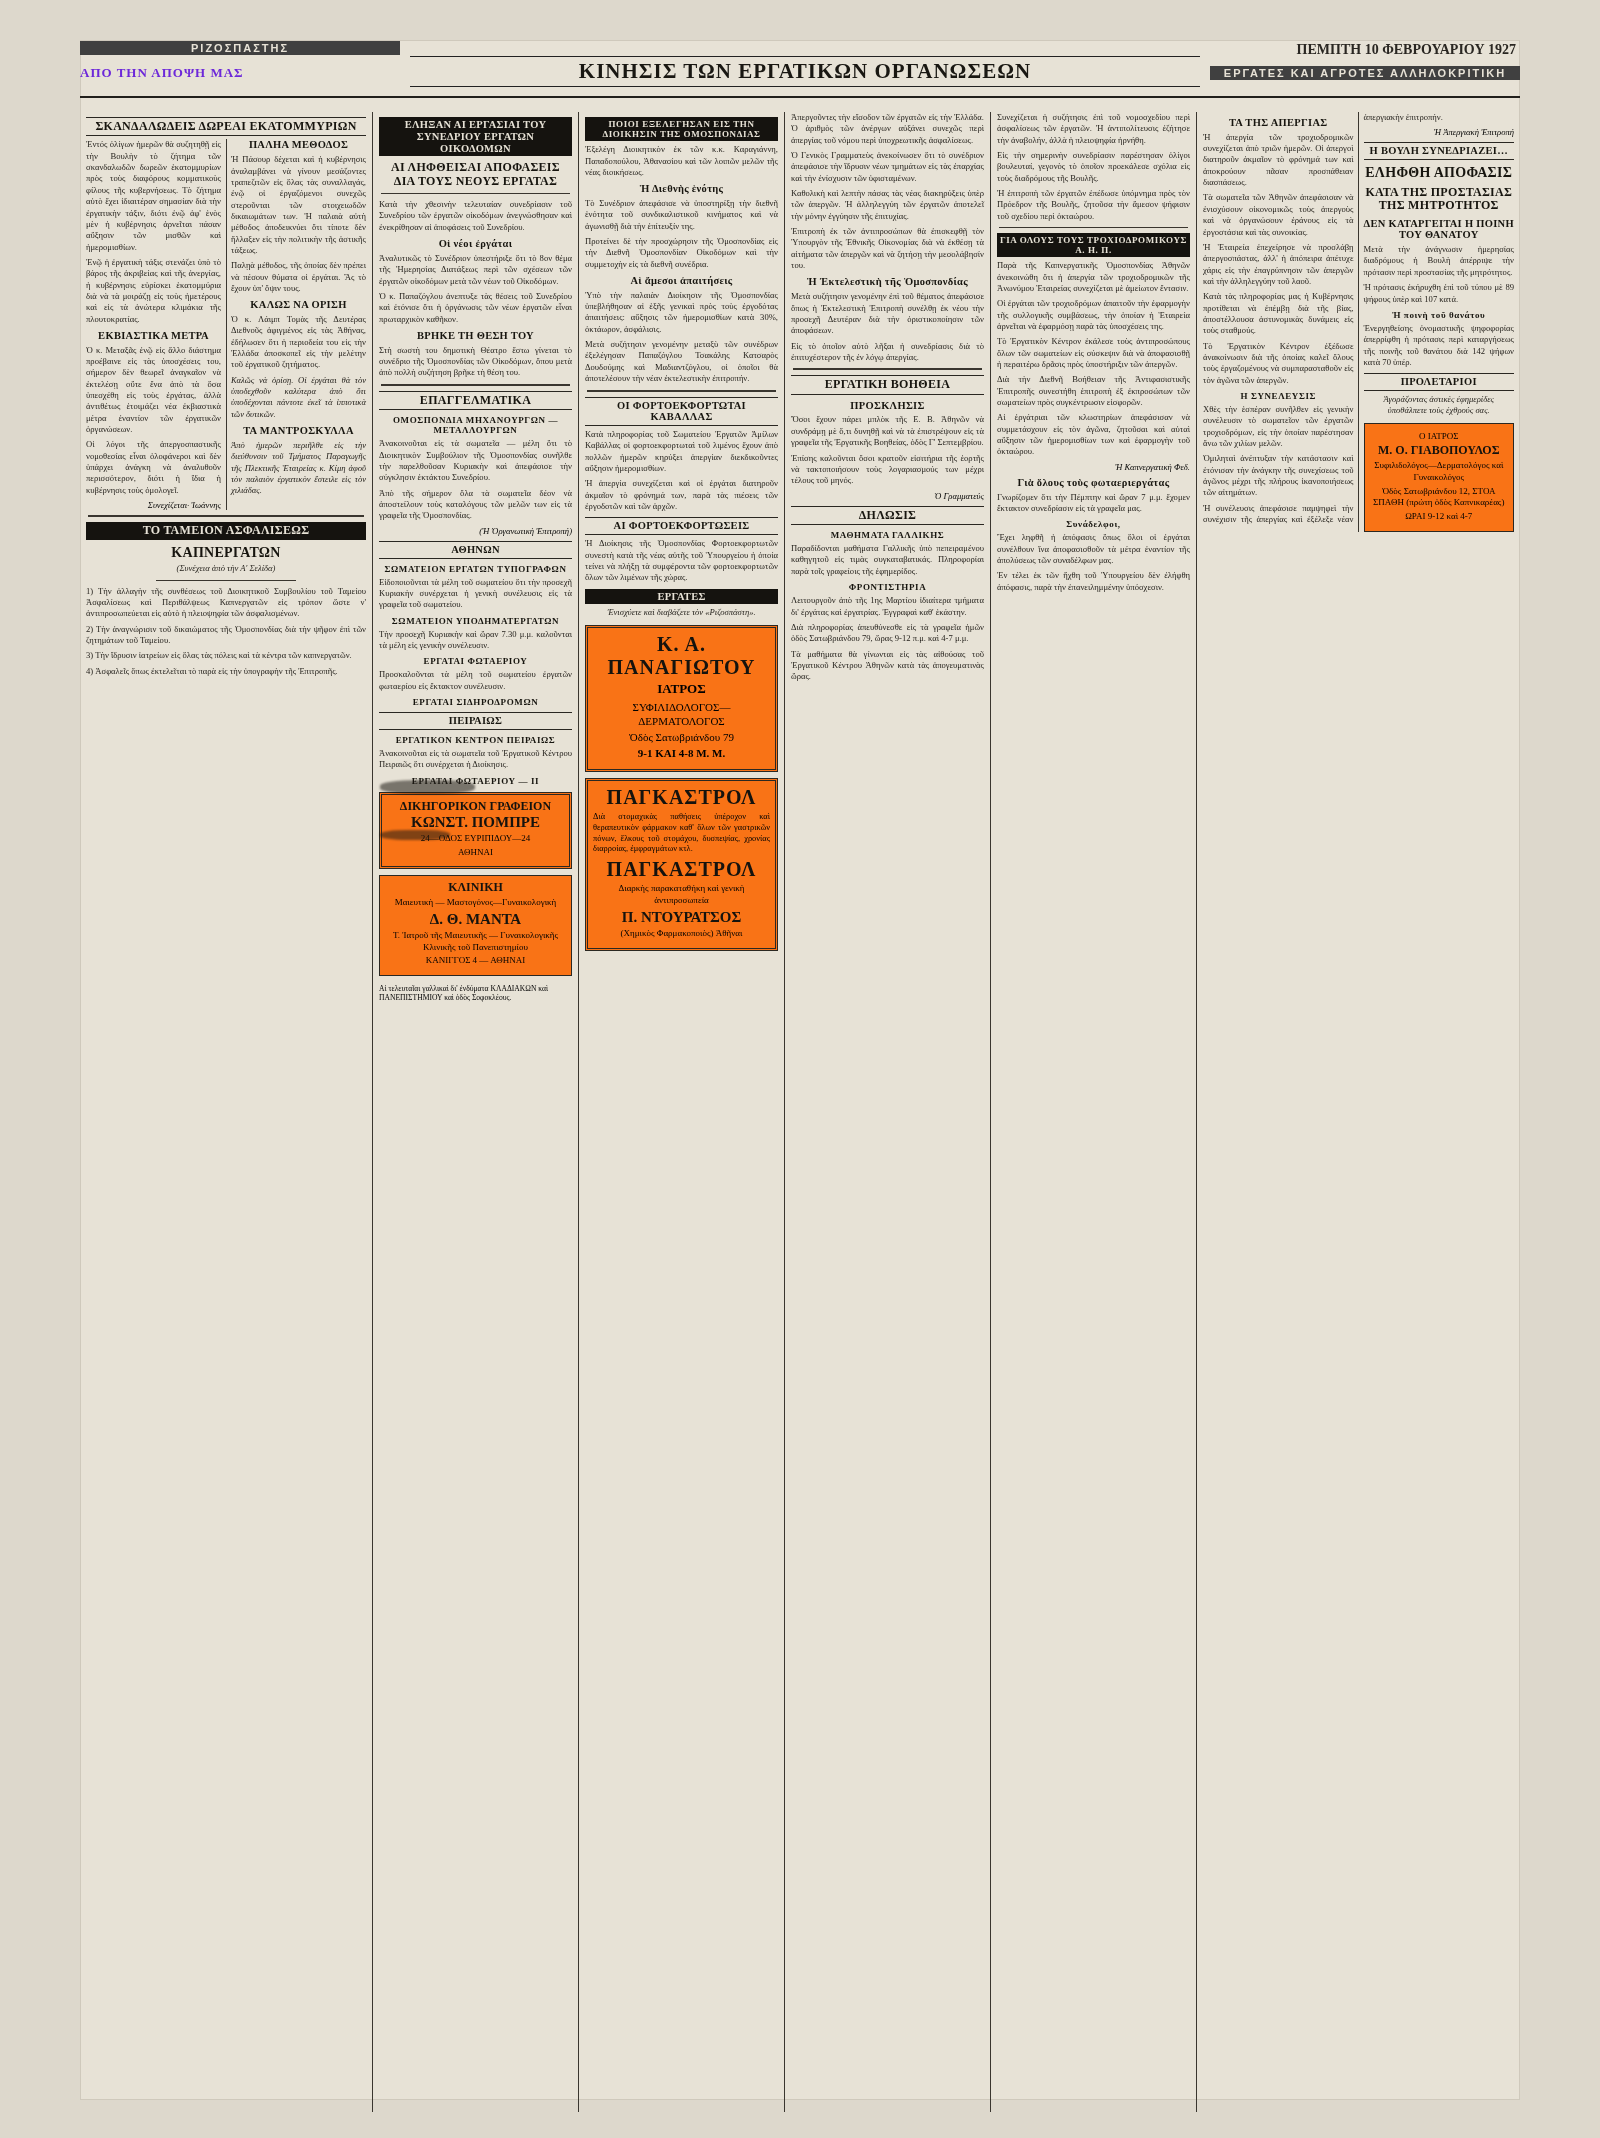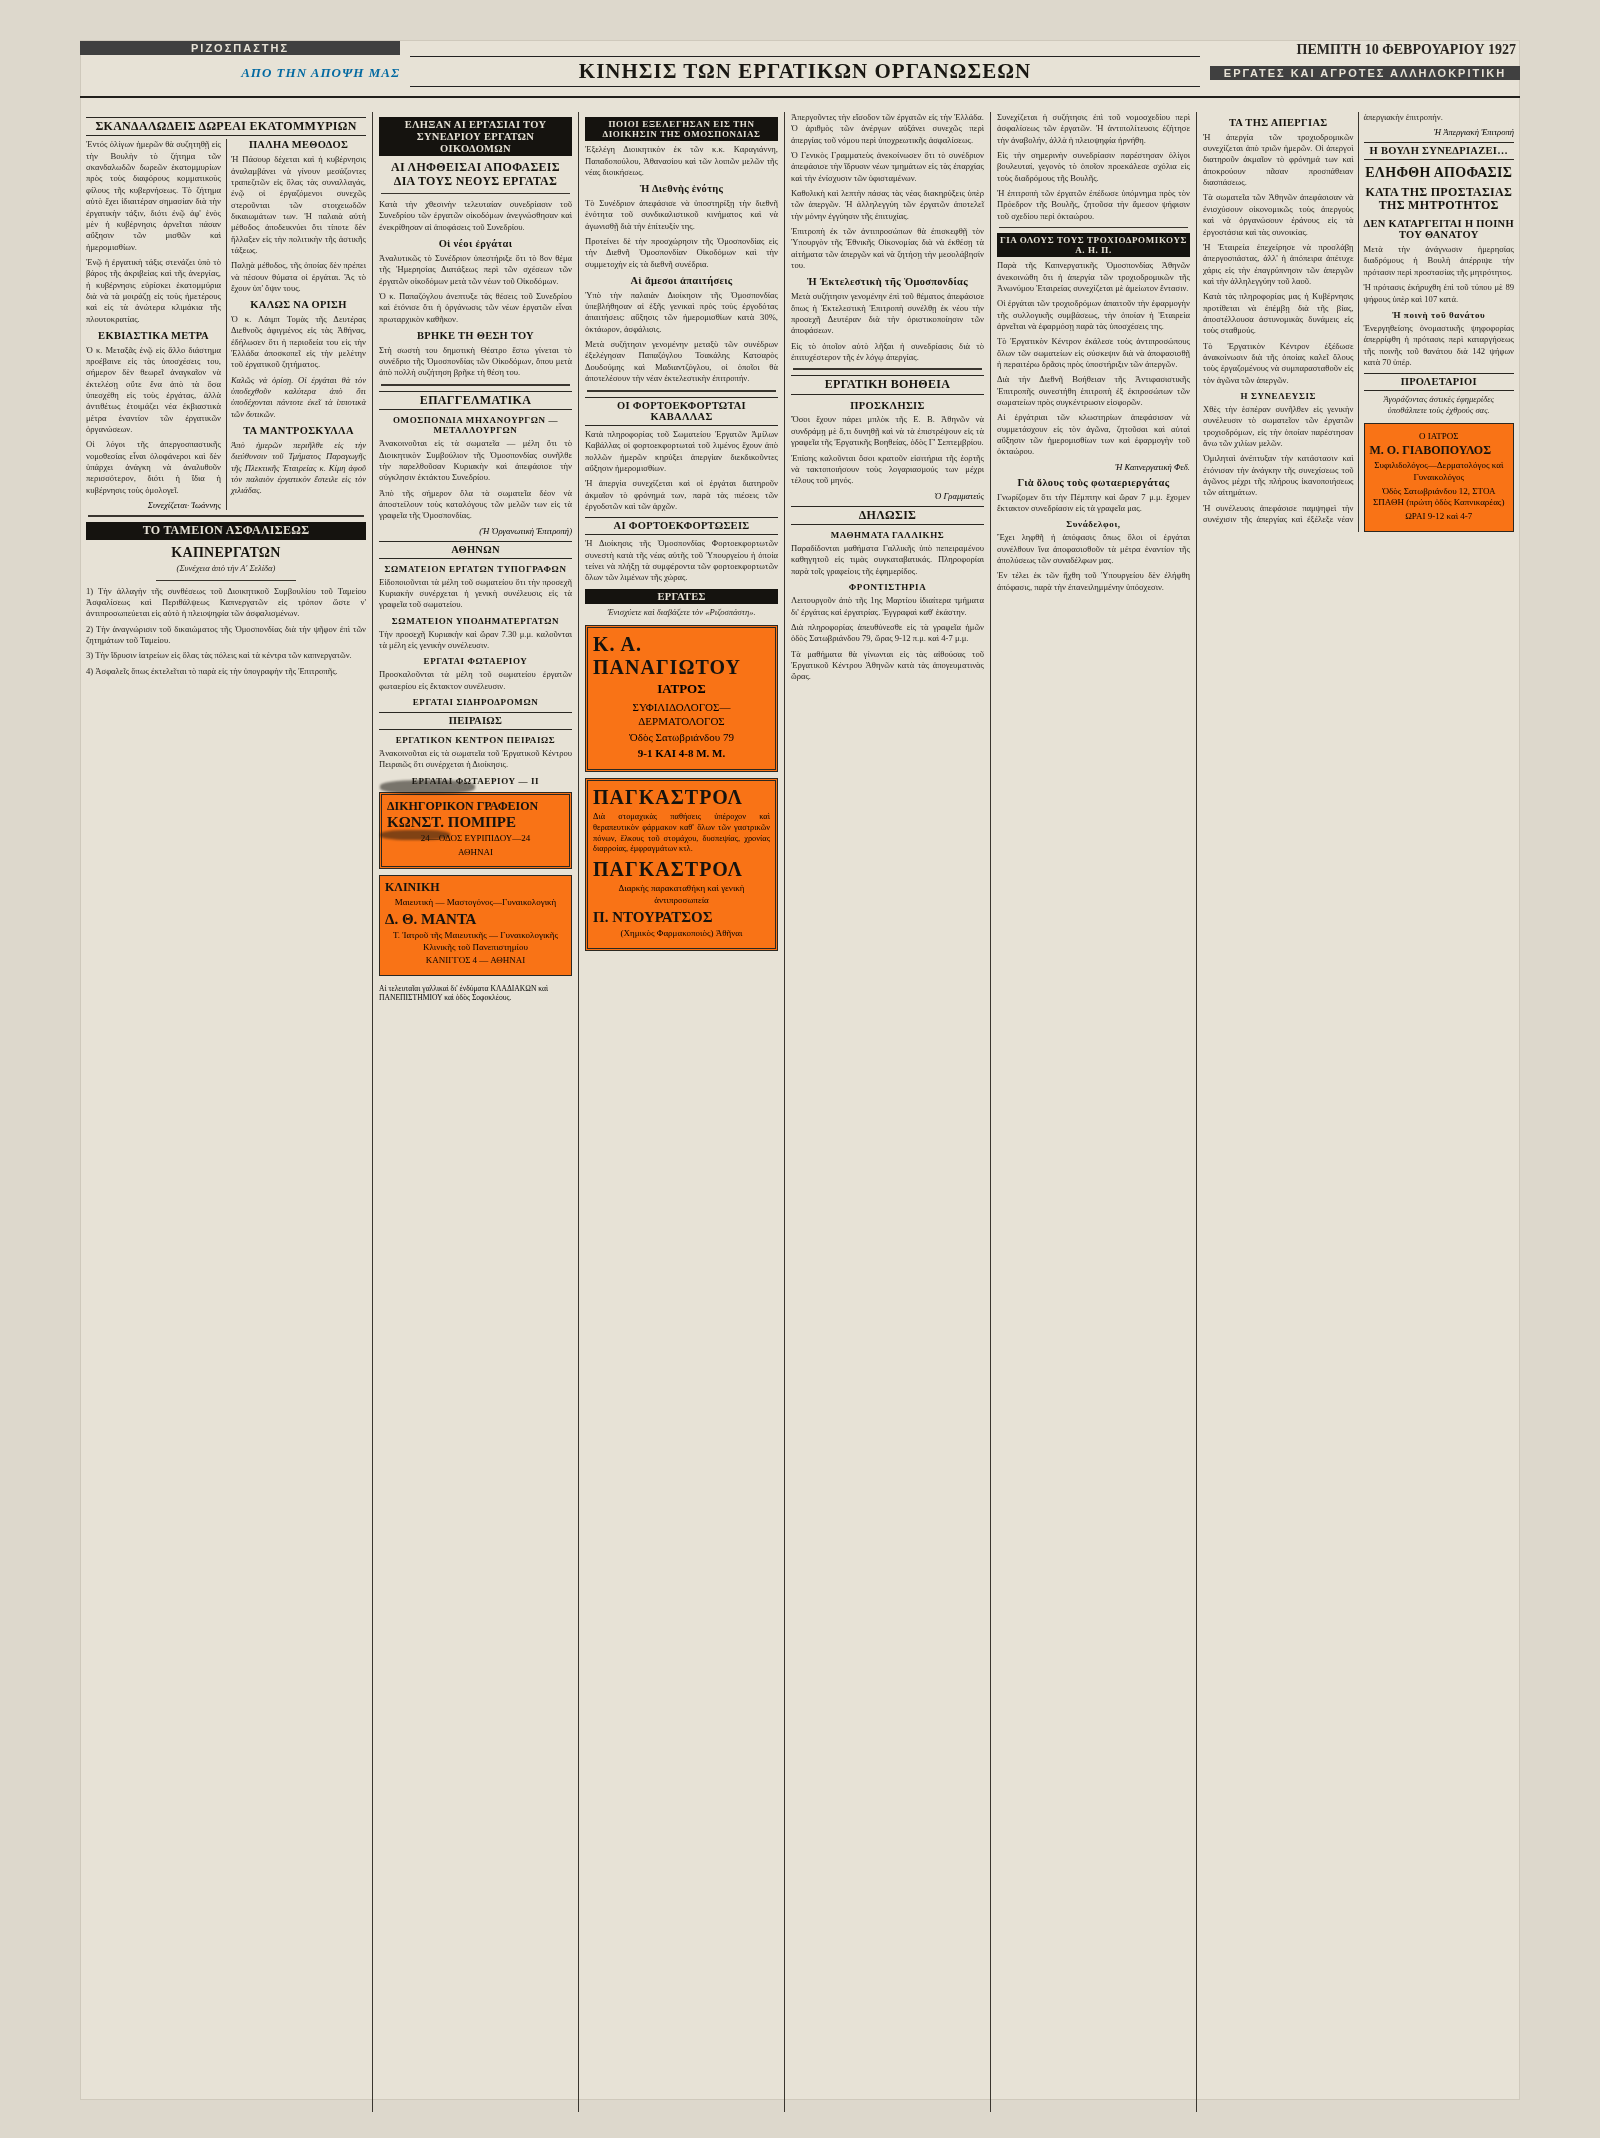--- a/index.html
+++ b/index.html
@@ -60,27 +60,26 @@
     font-weight: bold;
     letter-spacing: 1px;
     color: #191712;
     font-family: "Liberation Serif", serif;
     margin-top: 16px;
     border-top: 1px solid #222;
     border-bottom: 1px solid #222;
     padding: 2px 0;
   }
   .mh-slogan {
-    text-align: right;
+    text-align: left;
     font-size: 13px;
     font-weight: bold;
     letter-spacing: 1px;
     margin-top: 18px;
-    color: #0369a1;
-    font-style: italic;
+    color: #6d28d9;
   }
   .mh-secnum {
     position: absolute;
     left: 4px; top: 2px;
     font-size: 9px;
     font-weight: bold;
     color: #2a2722;
   }
   .mh-page-right {
     position: absolute;
@@ -162,21 +161,21 @@
   .center { text-align: center; }
   
   .ad {
     border: 1px solid #2b2822;
     margin: 6px 0;
     padding: 5px 5px 6px;
     background: #f97316;
   }
   .ad.dbl { border: 3px double #2b2822; }
   .ad-title {
-    text-align: left;
+    text-align: center;
     font-weight: bold;
     line-height: 1.15;
     color: #15130e;
   }
   .ad-title.xl { font-size: 20px; letter-spacing: 1px; }
   .ad-title.lg { font-size: 15px; }
   .ad-title.md { font-size: 12px; }
   .ad-line {
     text-align: center;
     font-size: 9px;

